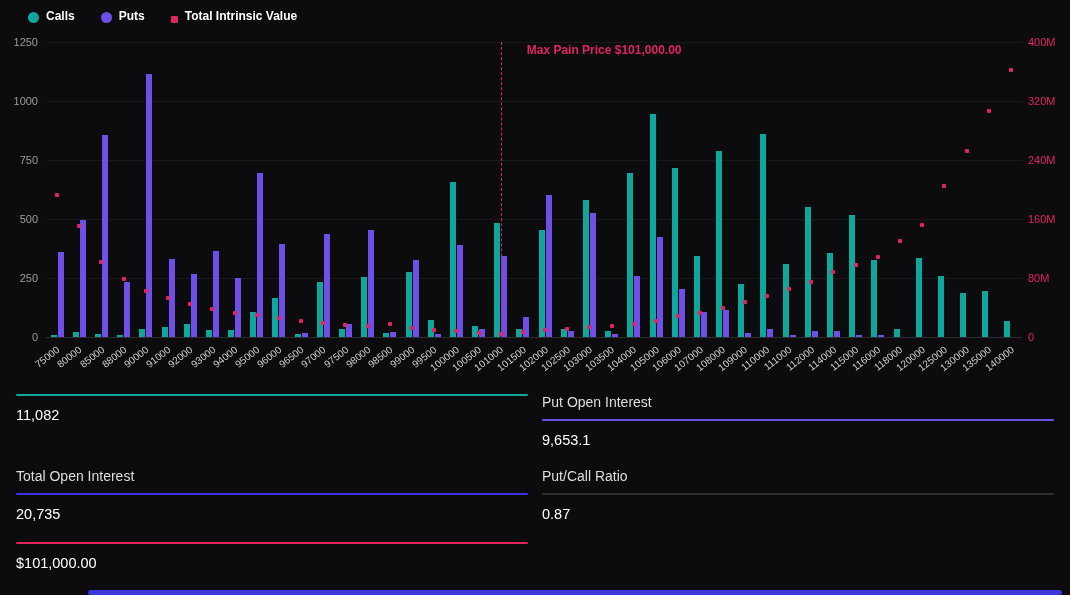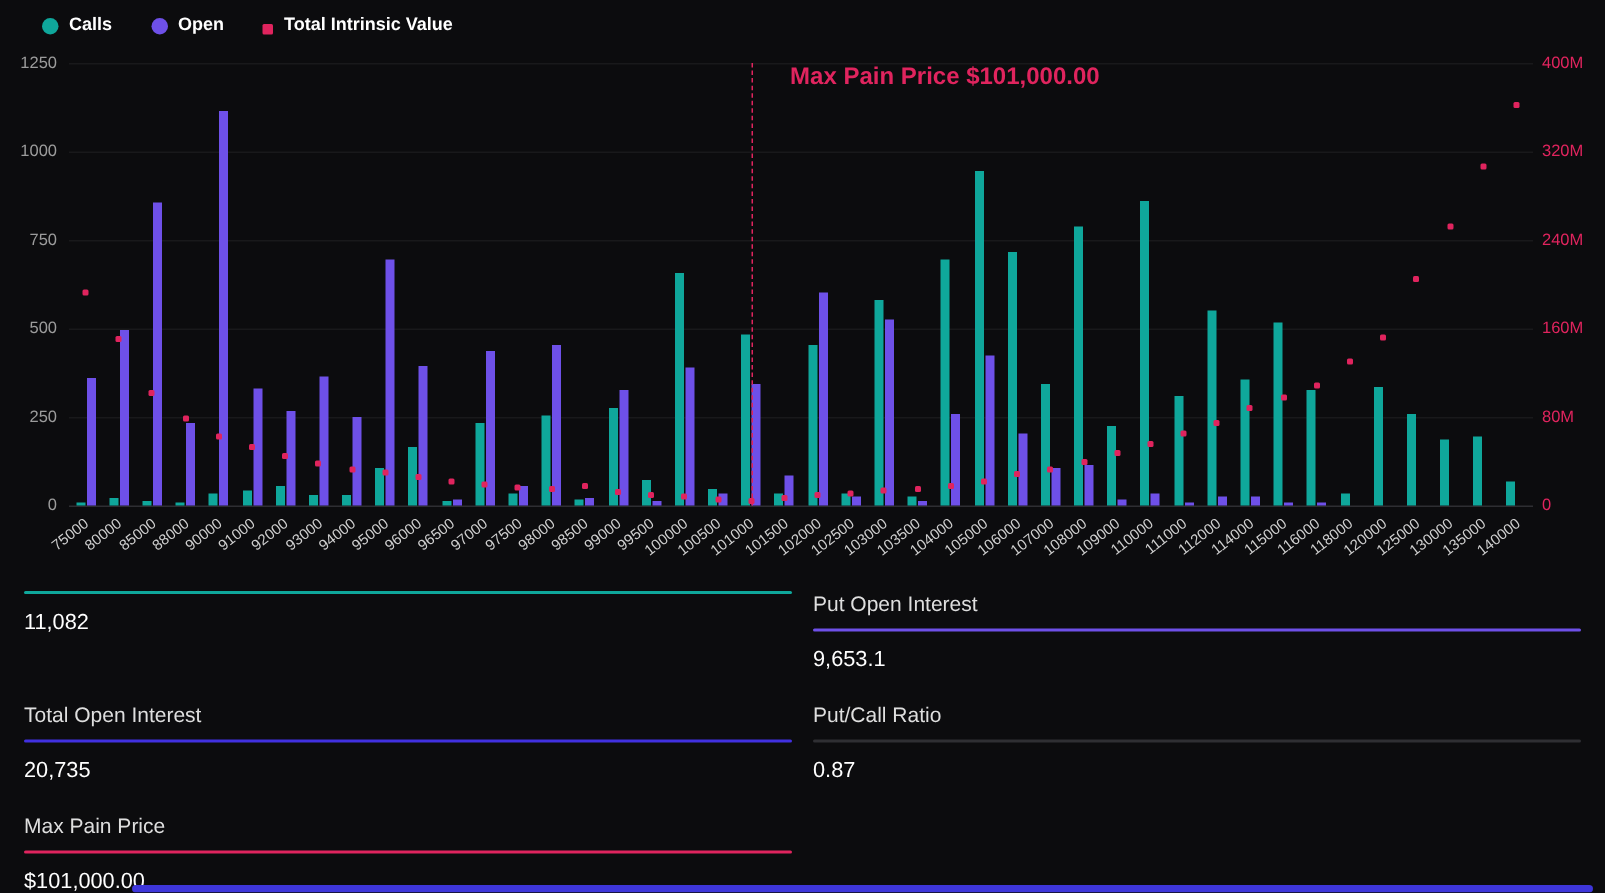--- a/index.html
+++ b/index.html
@@ -27,21 +27,21 @@
   .right-axis { position: absolute; left: 1028px; top: 42px; width: 40px; height: 295px; }
   .tick { position: absolute; font-size: 11px; line-height: 14px; }
   .left-tick { right: 0; width: 100%; text-align: right; color: #9c9c9c; }
   .right-tick { left: 0; text-align: left; }
   .x-axis { position: absolute; top: 340px; left: 0; width: 1070px; height: 40px; }
   .xanchor { position: absolute; width: 0; height: 0; top: 4px; }
   .xlab { position: absolute; right: 2px; top: 0; white-space: nowrap;
           font-size: 10px; color: #cfcfcf;
           transform: rotate(-38deg); transform-origin: right top; }
   .maxpain-line { position: absolute; top: 0; bottom: 0; width: 0; border-left: 1px dashed; }
-  .maxpain-label { position: absolute; top: 1px; font-size: 16px; font-weight: 700; white-space: nowrap; padding-left: 18px; }
+  .maxpain-label { position: absolute; top: 1px; font-size: 12px; font-weight: 700; white-space: nowrap; padding-left: 18px; }
   
   .stats { position: absolute; top: 388px; left: 0; width: 1070px; padding: 0 16px;
            display: grid; grid-template-columns: 1fr 1fr; column-gap: 14px; row-gap: 14px; }
   .stat { padding-top: 6px; }
   .stat-label { color: #dedede; font-size: 14px; margin-bottom: 9px; }
   .stat-line { height: 2px; background: #2f2f33; margin-bottom: 11px; border-radius: 1px; }
   .stat-value { color: #ffffff; font-size: 14.5px; }
   
   .bottom-bar { position: absolute; bottom: 0; left: 88px; right: 8px; height: 5px; border-radius: 3px; }
 </style>
@@ -49,21 +49,21 @@
 <body>
 
 <div class="chart-wrap">
   <div class="legend">
     <div class="legend-item">
       <span class="marker-circle" style="background: rgb(15, 167, 155);"></span>
       <span class="legend-label">Calls</span>
     </div>
     <div class="legend-item">
       <span class="marker-circle" style="background: rgb(110, 80, 232);"></span>
-      <span class="legend-label">Open</span>
+      <span class="legend-label">Puts</span>
     </div>
     <div class="legend-item">
       <span class="marker-square" style="background: rgb(224, 36, 94);"></span>
       <span class="legend-label">Total Intrinsic Value</span>
     </div>
   </div>
 
   <div class="left-axis">
       <div class="tick left-tick" style="top: 288px;">0</div>
       <div class="tick left-tick" style="top: 229px;">250</div>
@@ -366,19 +366,18 @@
     <div class="stat-label">Total Open Interest</div>
     <div class="stat-line" style="background: rgb(65, 48, 224);"></div>
     <div class="stat-value">20,735</div>
   </div>
   <div class="stat">
     <div class="stat-label">Put/Call Ratio</div>
     <div class="stat-line" style="background: rgb(47, 47, 51);"></div>
     <div class="stat-value">0.87</div>
   </div>
   <div class="stat">
-    <div class="stat-label">Max Pain Price</div>
     <div class="stat-line" style="background: rgb(224, 36, 94);"></div>
     <div class="stat-value">$101,000.00</div>
   </div>
 </div>
 
 <div class="bottom-bar" style="background: rgb(62, 54, 218);"></div>
 
 </body></html>

